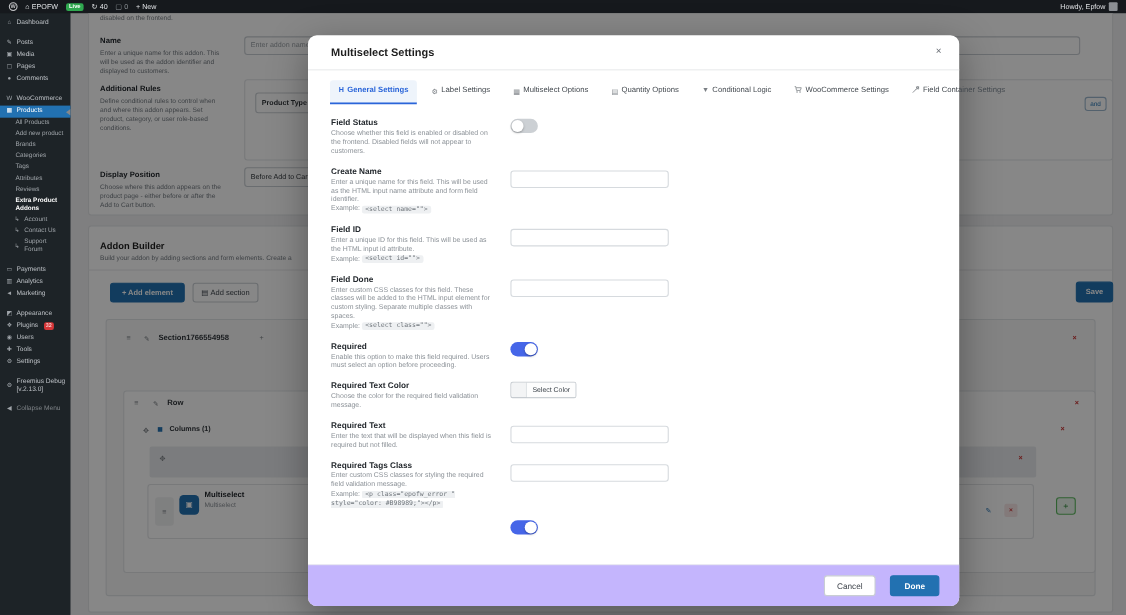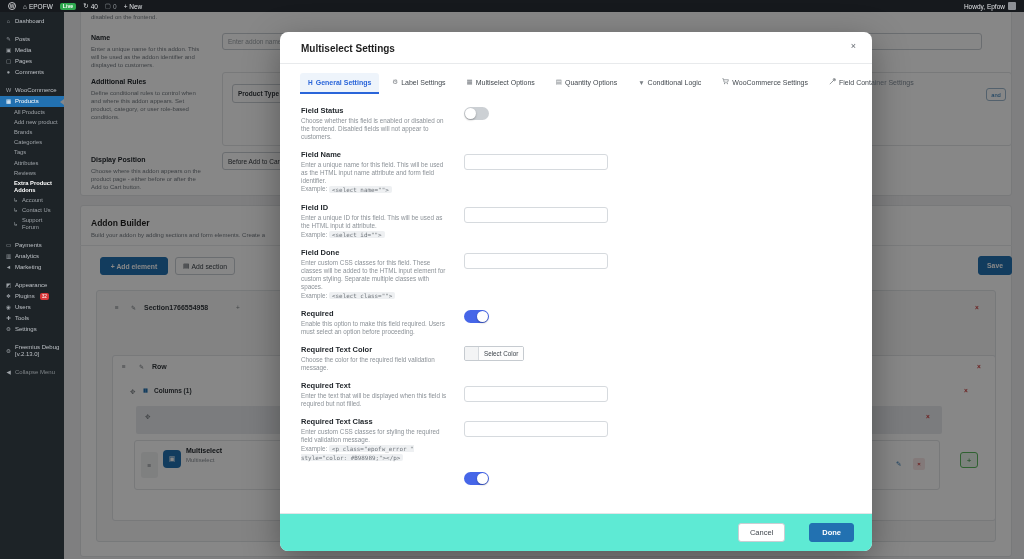--- a/index.html
+++ b/index.html
@@ -80,22 +80,22 @@
   .tinput { width:144px; height:16px; border:1px solid #d6dade; border-radius:3px; background:#fff;
     font-size:7px; padding:0 5px; color:#333; font-family:"Liberation Sans",sans-serif; }
   .toggle { width:25px; height:13px; border-radius:7px; background:#ccd0d4; position:relative; cursor:pointer; }
   .toggle::after { content:""; position:absolute; width:11px; height:11px; background:#fff; border-radius:50%;
     top:1px; left:1px; box-shadow:0 1px 2px rgba(0,0,0,0.3); }
   .toggle.on { background:#4666e8; }
   .toggle.on::after { left:auto; right:1px; }
   .color-group { display:flex; align-items:stretch; height:15px; border:1px solid #c6cbd0; border-radius:2px; background:#fff; }
   .swatch { width:14px; background:#f3f4f5; border-right:1px solid #d6dade; border-radius:2px 0 0 2px; cursor:pointer; }
   .color-btn { font-size:6.3px; color:#3c434a; padding:0 5px; display:flex; align-items:center; cursor:pointer; background:#fdfdfd; }
-  .m-footer { height:38px; background:#5eead4; border-top:1px solid #e3e5e8; border-radius:0 0 8px 8px;
-    display:flex; align-items:center; justify-content:flex-end; gap:24px; padding-right:18px; }
+  .m-footer { height:38px; background:#c4b5fd; border-top:1px solid #e3e5e8; border-radius:0 0 8px 8px;
+    display:flex; align-items:center; justify-content:flex-end; gap:13px; padding-right:18px; }
   .btn-cancel { background:#fff; border:1px solid #c9ced3; border-radius:3px; font-size:7.5px; color:#40464d;
     padding:4px 11px; cursor:pointer; font-family:"Liberation Sans",sans-serif; }
   .btn-done { background:#2271b1; border:1px solid #2271b1; border-radius:3px; font-size:7.5px; color:#fff;
     padding:4px 12px; cursor:pointer; font-weight:bold; font-family:"Liberation Sans",sans-serif; }
   svg.ticon { width:7px; height:7px; }
 </style>
 </head>
 <body>
 
 <div class="admin-bar">
@@ -429,21 +429,21 @@
         <div class="f-label">Field Status</div>
         <div class="f-desc">Choose whether this field is enabled or disabled on the frontend. Disabled fields will not appear to customers.</div>
       </div>
       <div class="f-right">
           <div class="toggle"></div>
         </div>
     </div>
 
     <div class="frow">
       <div class="f-left">
-        <div class="f-label">Field Name</div>
+        <div class="f-label">Create Name</div>
         <div class="f-desc">Enter a unique name for this field. This will be used as the HTML input name attribute and form field identifier.</div>
         <div class="f-example">
           <span>Example:</span>
           <span class="code">&lt;select name=""&gt;</span>
         </div>
       </div>
       <div class="f-right"><input class="tinput" value="" style=""></div>
     </div>
 
     <div class="frow">
@@ -496,21 +496,21 @@
     <div class="frow">
       <div class="f-left">
         <div class="f-label">Required Text</div>
         <div class="f-desc">Enter the text that will be displayed when this field is required but not filled.</div>
       </div>
       <div class="f-right"><input class="tinput" value="" style=""></div>
     </div>
 
     <div class="frow">
       <div class="f-left">
-        <div class="f-label">Required Text Class</div>
+        <div class="f-label">Required Tags Class</div>
         <div class="f-desc">Enter custom CSS classes for styling the required field validation message.</div>
         <div class="f-example">
           <span>Example:</span>
           <span class="code">&lt;p class="epofw_error " style="color: #B98989;"&gt;&lt;/p&gt;</span>
         </div>
       </div>
       <div class="f-right"><input class="tinput" value="" style=""></div>
     </div>
 
     <div class="frow">

